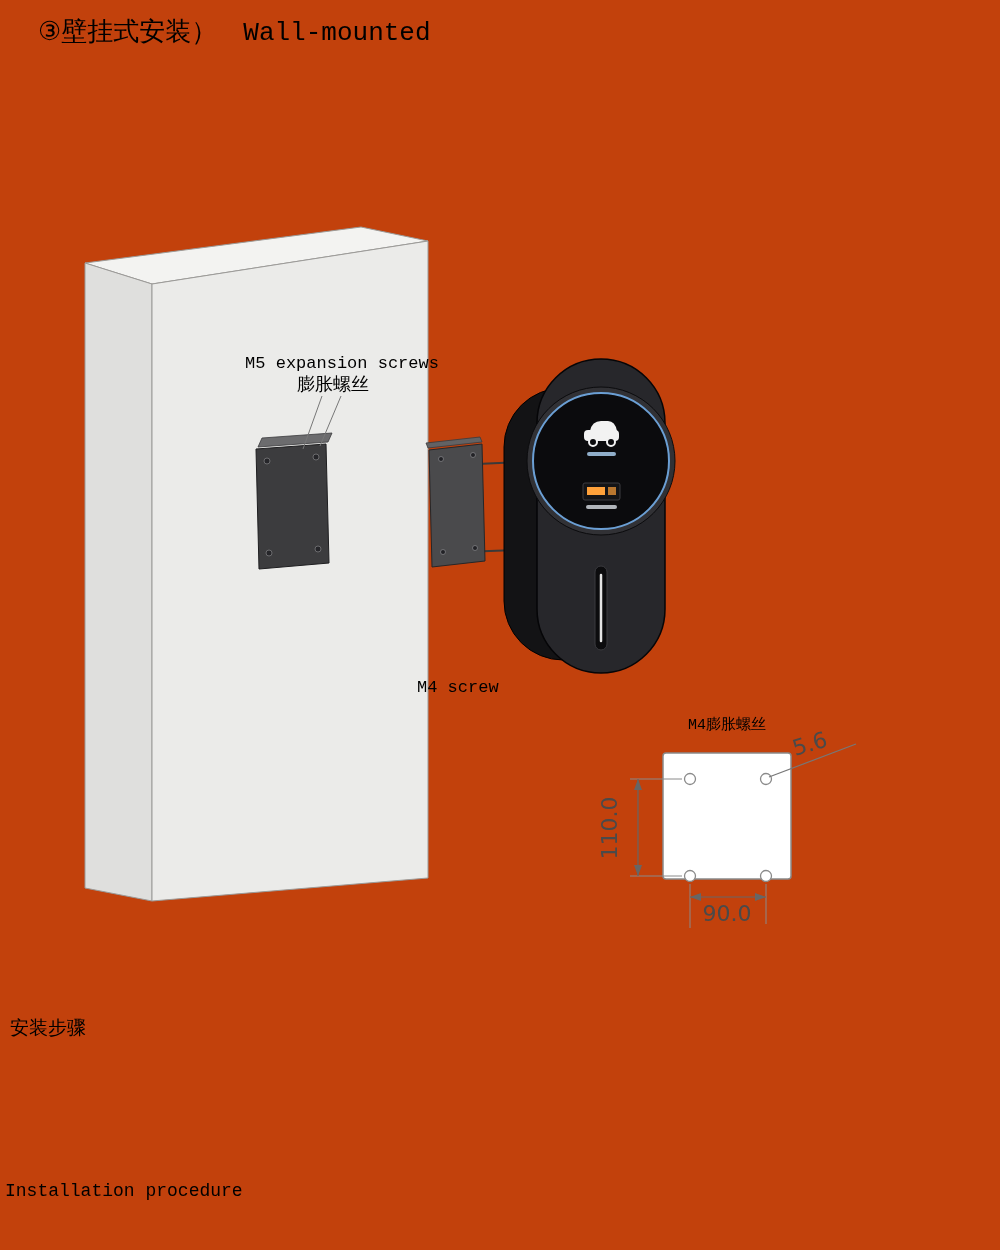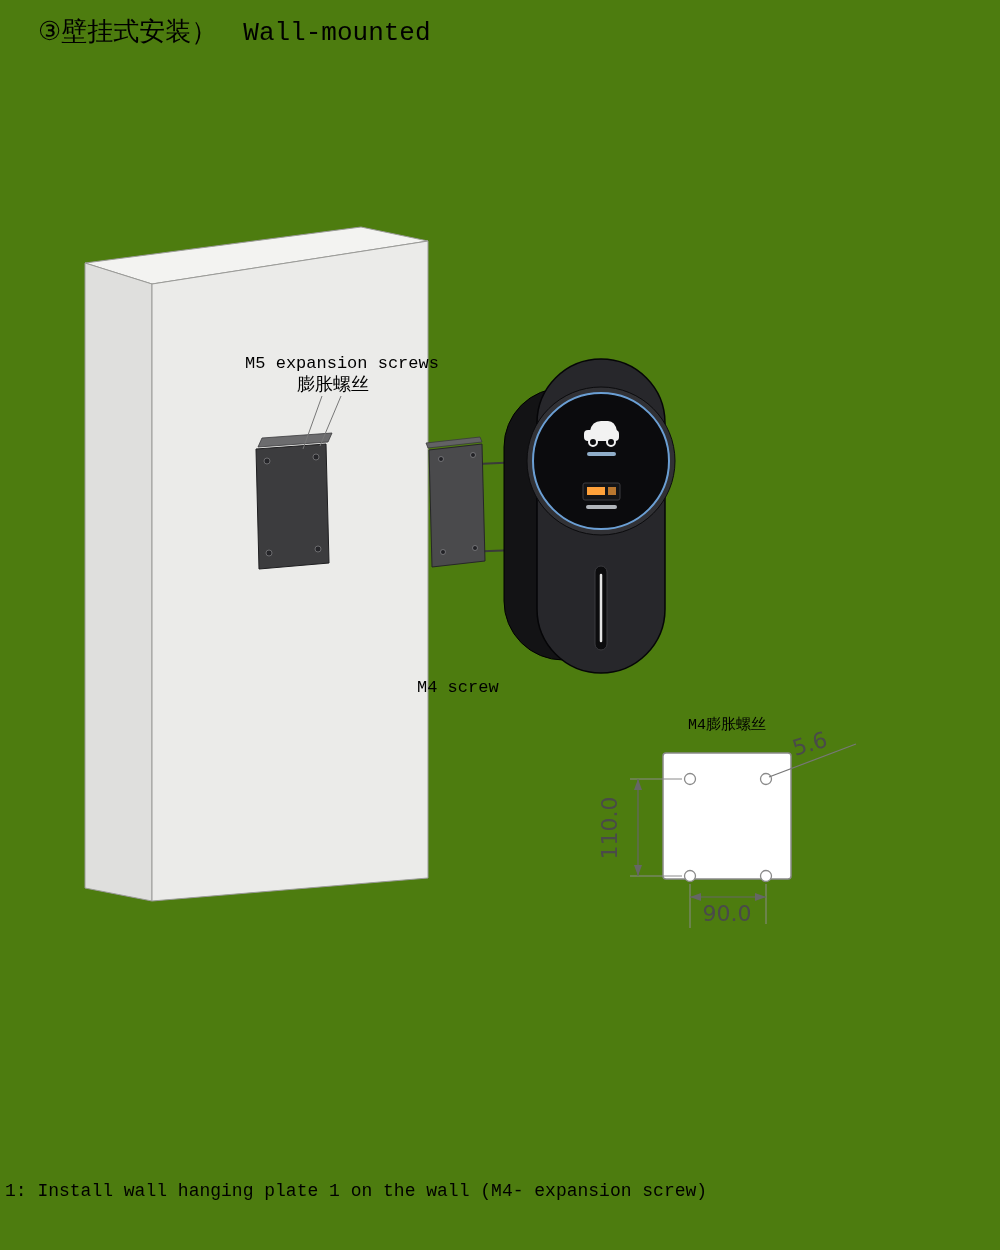--- a/index.html
+++ b/index.html
@@ -1,17 +1,17 @@
 <!DOCTYPE html>
 <html><head>
 <meta charset="utf-8">
 <style>
   html,body { margin:0; padding:0; background:#fff; }
   .page {
-    position:relative; width:1000px; height:1250px; background:#4d7c0f;
+    position:relative; width:1000px; height:1250px; background:#c2410c;
     font-family:"Liberation Mono","DejaVu Sans Mono","DejaVu Sans",monospace;
     color:#000; overflow:hidden;
   }
   .title {
     position:absolute; left:38px; top:14px; font-size:26px; white-space:nowrap;
   }
   .title .title-en { margin-left:26px; }
   .diagram { position:absolute; left:0; top:0; }
   .lbl  { font-family:"Liberation Mono","DejaVu Sans Mono",monospace; font-size:17px; fill:#000; }
   .cjk  { font-size:18px; }
@@ -117,23 +117,25 @@
       <line x1="690" y1="884" x2="690" y2="928" stroke="#8a8a8a" stroke-width="1"></line>
       <line x1="766" y1="884" x2="766" y2="924" stroke="#8a8a8a" stroke-width="1"></line>
       <line x1="690" y1="897" x2="766" y2="897" stroke="#666" stroke-width="1.2"></line>
       <polygon points="701,893 701,901 690,897" fill="#666"></polygon>
       <polygon points="755,893 755,901 766,897" fill="#666"></polygon>
       <text x="727" y="921" text-anchor="middle" class="dim">90.0</text>
     </g>
   </svg>
 
   <div class="cn-steps">
+    <div>安装步骤</div>
     
   </div>
 
   <div class="en-steps">
+    <div>Installation procedure</div>
     <div>1: Install wall hanging plate 1 on the wall (M4- expansion screw)</div>
     
     
     
   </div>
 
 </div>
 
 </body></html>

